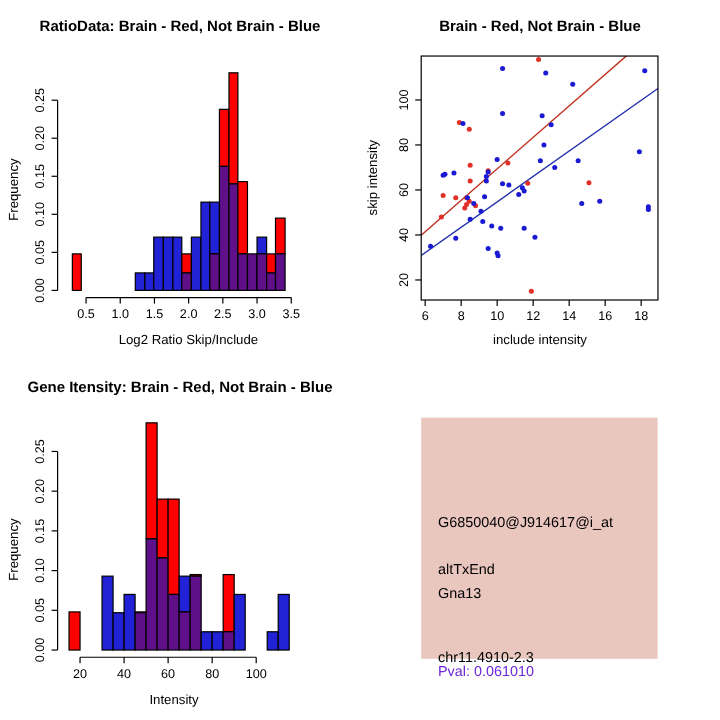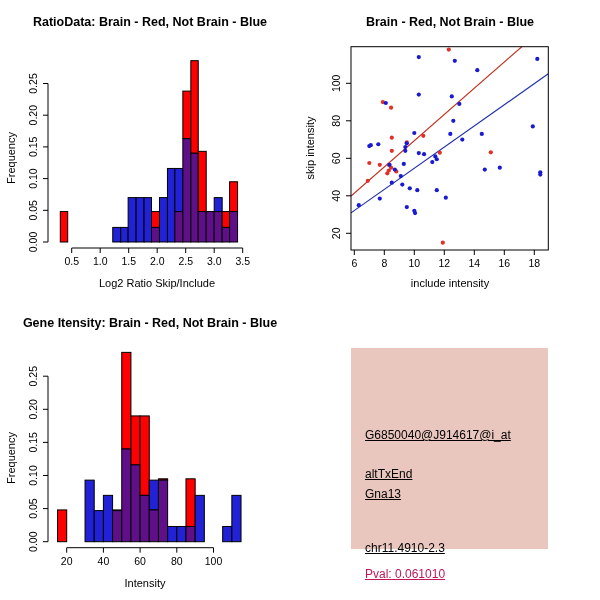--- a/index.html
+++ b/index.html
@@ -4,21 +4,21 @@
 <style>
   html,body{margin:0;padding:0;background:#ffffff;}
   .canvas{position:relative;width:600px;height:600px;background:#ffffff;
           font-family:"Liberation Sans",sans-serif;overflow:hidden;}
   .panel{position:absolute;width:300px;height:300px;}
   #panel-tl{left:0;top:0;} #panel-tr{left:300px;top:0;}
   #panel-bl{left:0;top:300px;} #panel-br{left:300px;top:300px;}
   svg{display:block;}
   svg text{font-family:"Liberation Sans",sans-serif;fill:#000;}
   .info-box{position:absolute;left:51px;top:48px;width:197px;height:201px;}
-  .info-line{position:absolute;left:14px;font-size:12px;white-space:nowrap;color:#000;text-decoration:underline;}
+  .info-line{position:absolute;left:14px;font-size:12px;white-space:nowrap;color:#000;}
 </style>
 </head>
 <body>
 
 <div class="canvas">
   <div class="panel" id="panel-tl">
     <svg id="svg-tl" width="300" height="300">
         <rect x="60.300000000000004" y="211.56799999999998" width="7.410000000000004" height="30.432000000000016" fill="#fe0000" stroke="#000000" stroke-width="1"></rect>
         <rect x="112.74000000000001" y="227.418" width="7.97999999999999" height="14.581999999999994" fill="#2121d6" stroke="#000000" stroke-width="1"></rect>
         <rect x="120.72" y="227.418" width="7.409999999999997" height="14.581999999999994" fill="#2121d6" stroke="#000000" stroke-width="1"></rect>
@@ -231,16 +231,16 @@
         <text x="15" y="158" text-anchor="middle" font-size="11" transform="rotate(-90 15 158)">Frequency</text>
         <text x="150" y="27" text-anchor="middle" font-size="12.5" font-weight="bold">Gene Itensity: Brain - Red, Not Brain - Blue</text>
       </svg>
   </div>
   <div class="panel" id="panel-br">
     <div class="info-box" id="info-box" style="background: rgb(233, 198, 190);">
       <div class="info-line" style="top:80px;">G6850040@J914617@i_at</div>
       <div class="info-line" style="top:119px;text-align:right;">altTxEnd</div>
       <div class="info-line" style="top:139px;">Gna13</div>
       <div class="info-line" style="top:193px;">chr11.4910-2.3</div>
-      <div class="info-line" style="top: 219px; color: #be185d;" id="pval-line">Pval: 0.061010</div>
+      <div class="info-line" style="top: 204px; color: #6d28d9;" id="pval-line">Pval: 0.061010</div>
     </div>
   </div>
 </div>
 
 </body></html>

